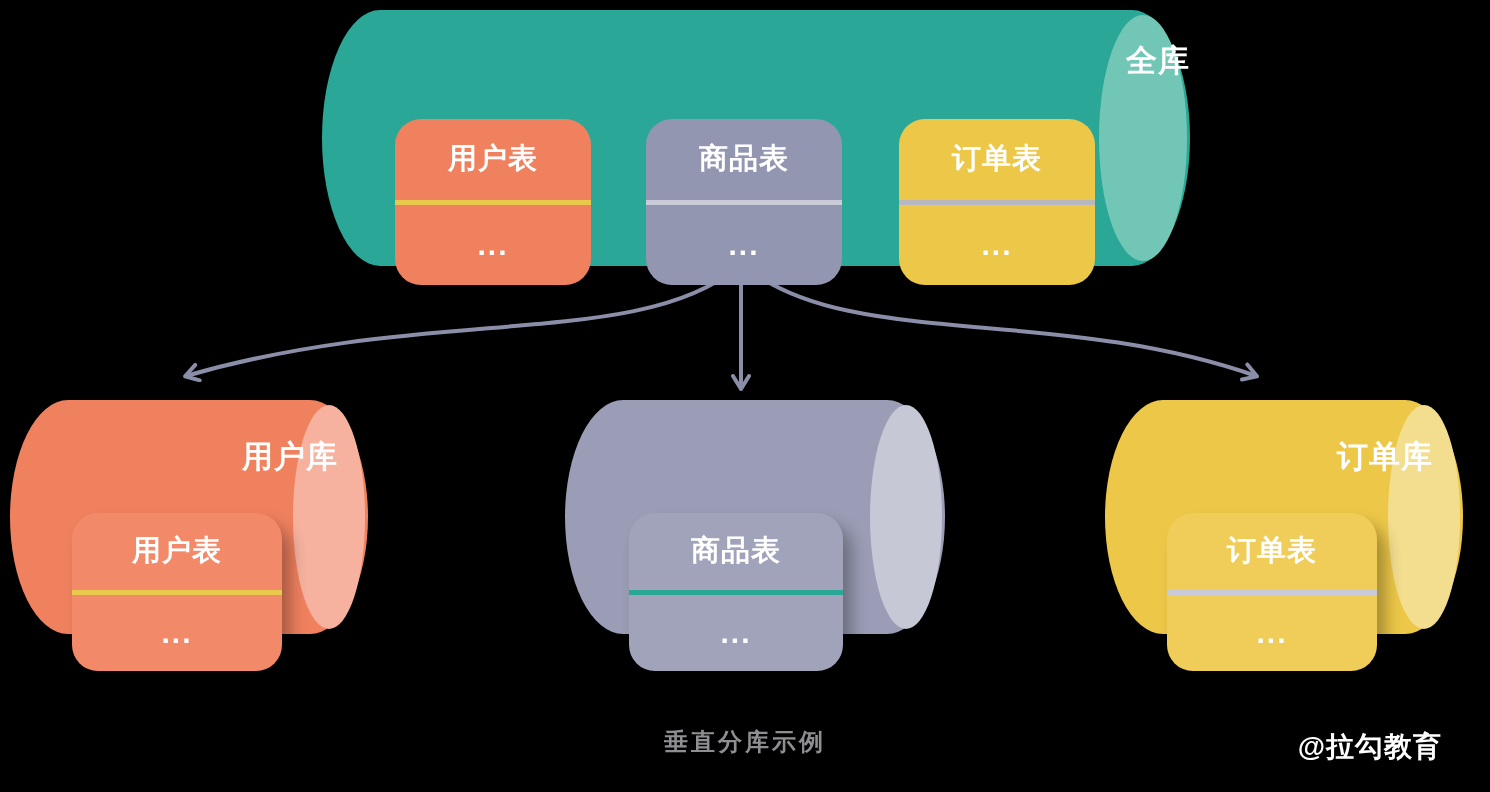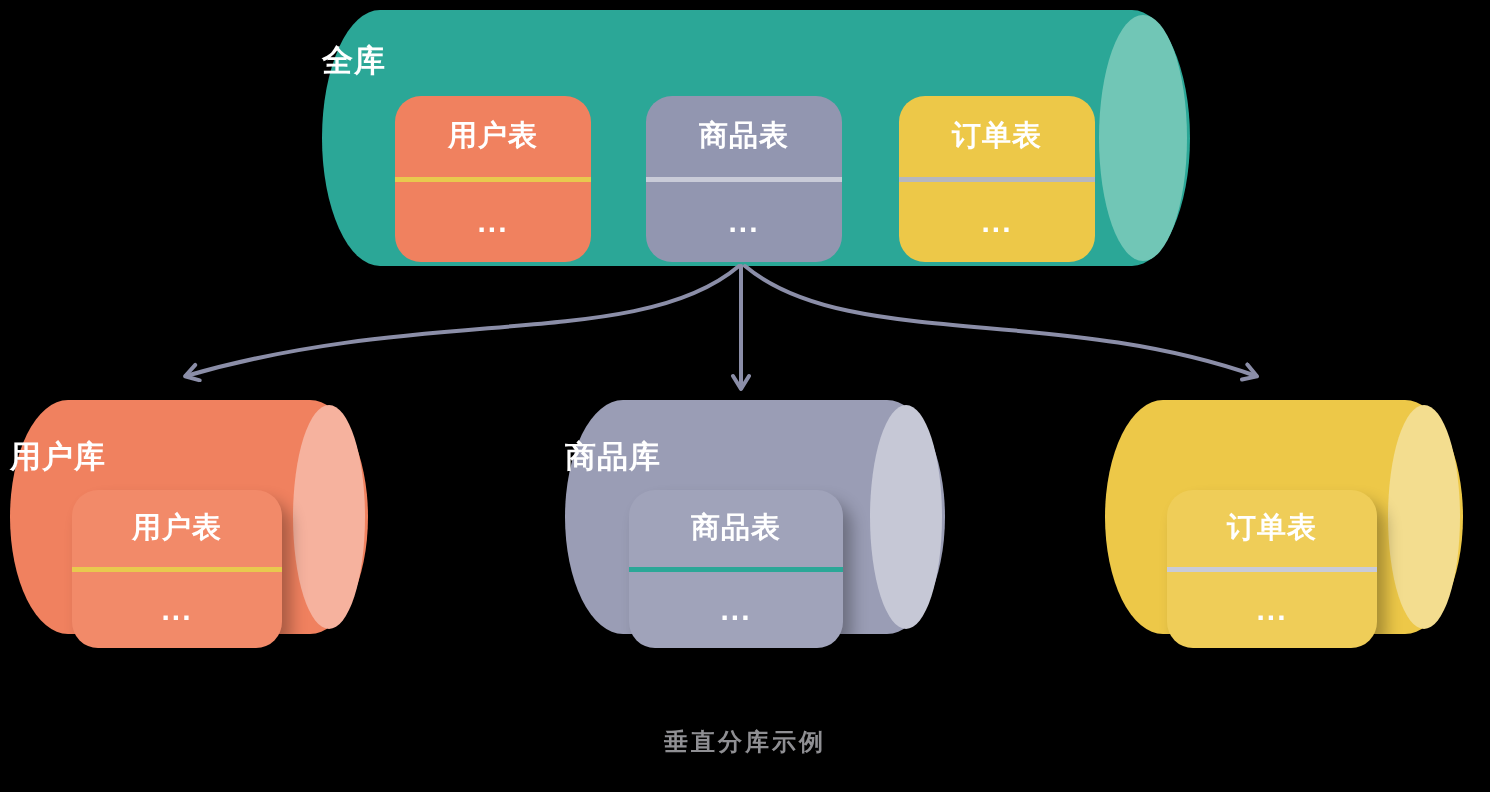--- a/index.html
+++ b/index.html
@@ -45,37 +45,38 @@
   .shard-product { left: 565px; width: 380px; background: var(--purple, #9a9db5); }
   .shard-product .cap { background: var(--purple-light, #c6c8d6); }
 
   .shard-order { left: 1105px; background: var(--yellow, #edc848); }
   .shard-order .cap { background: var(--yellow-light, #f3dd8f); }
 
   .cyl-title {
     position: absolute;
     top: 30px;
     left: 0; right: 0;
-    text-align: left;
+    text-align: right;
     font-size: 31px;
     font-weight: bold;
     letter-spacing: 1px;
     z-index: 2;
   }
   .shard .cyl-title { top: 36px; padding-right: 30px; }
 
   
   .card {
     position: absolute;
     border-radius: 26px;
     overflow: hidden;
     display: flex;
     flex-direction: column;
     text-align: center;
     z-index: 2;
+    margin-top: 23px;
   }
   .card-title {
     flex: 1;
     display: flex;
     align-items: center;
     justify-content: center;
     font-size: 29px;
     font-weight: bold;
     letter-spacing: 1px;
   }
@@ -192,32 +193,33 @@
     <div class="cyl-title">用户库</div>
     <div class="card">
       <div class="card-title">用户表</div>
       <div class="card-sep sep-yellow"></div>
       <div class="card-rows">...</div>
     </div>
   </div>
 
   <div class="cylinder shard shard-product">
     <div class="cap"></div>
-    <div class="cyl-title">商品库</div>
     <div class="card">
       <div class="card-title">商品表</div>
       <div class="card-sep sep-teal"></div>
       <div class="card-rows">...</div>
     </div>
   </div>
 
   <div class="cylinder shard shard-order">
     <div class="cap"></div>
+    <div class="cyl-title">订单库</div>
     <div class="card">
       <div class="card-title">订单表</div>
       <div class="card-sep sep-lightgray"></div>
       <div class="card-rows">...</div>
     </div>
   </div>
 
   <div class="caption">垂直分库示例</div>
+  <div class="watermark">@拉勾教育</div>
 
 </div>
 
 </body></html>

